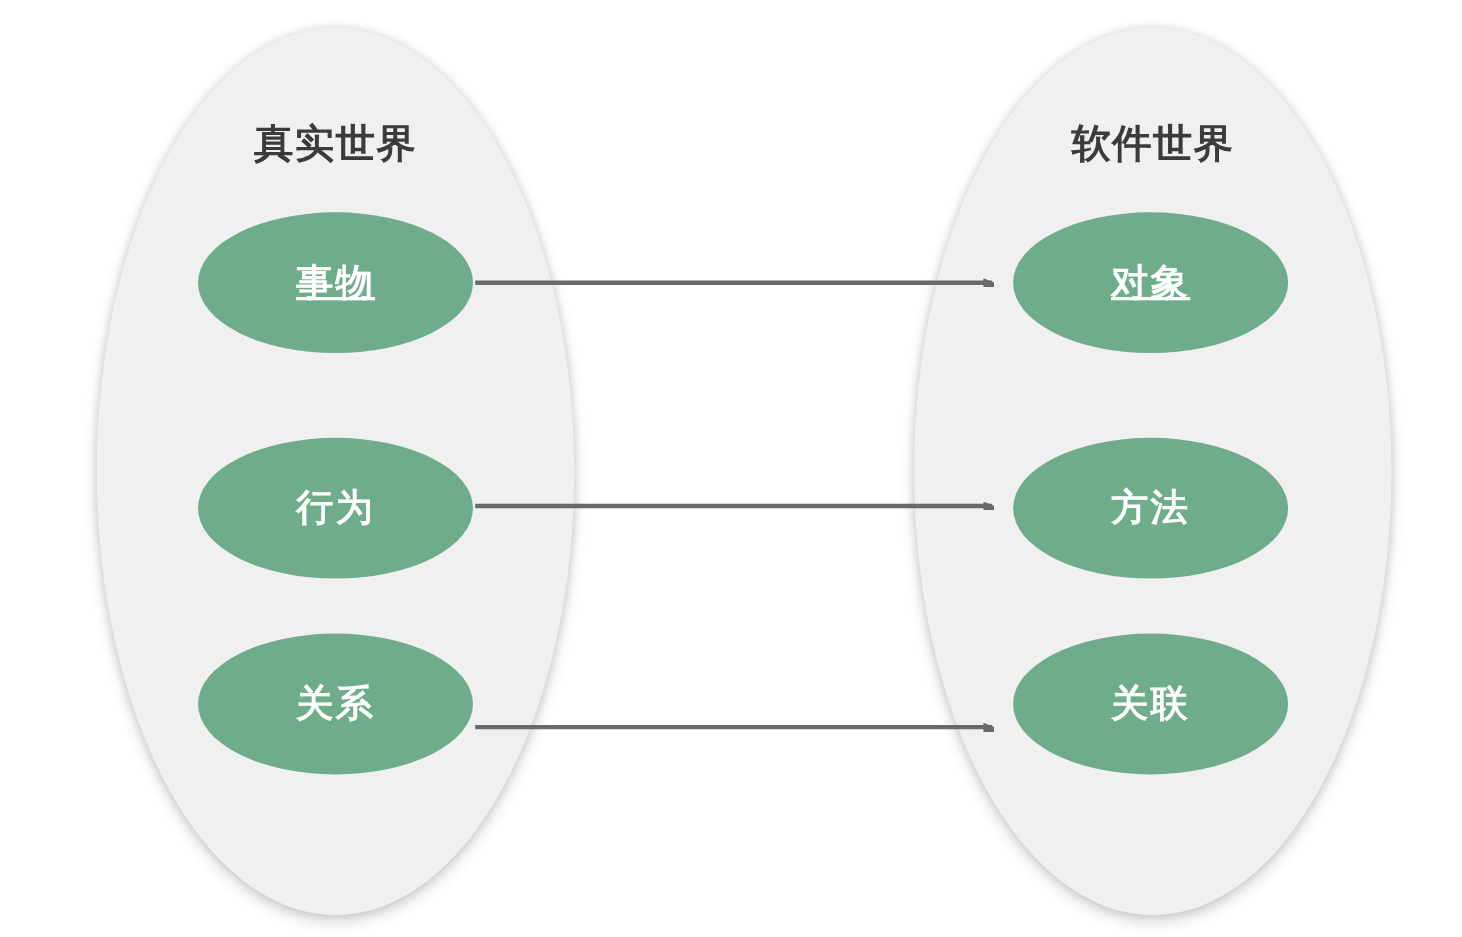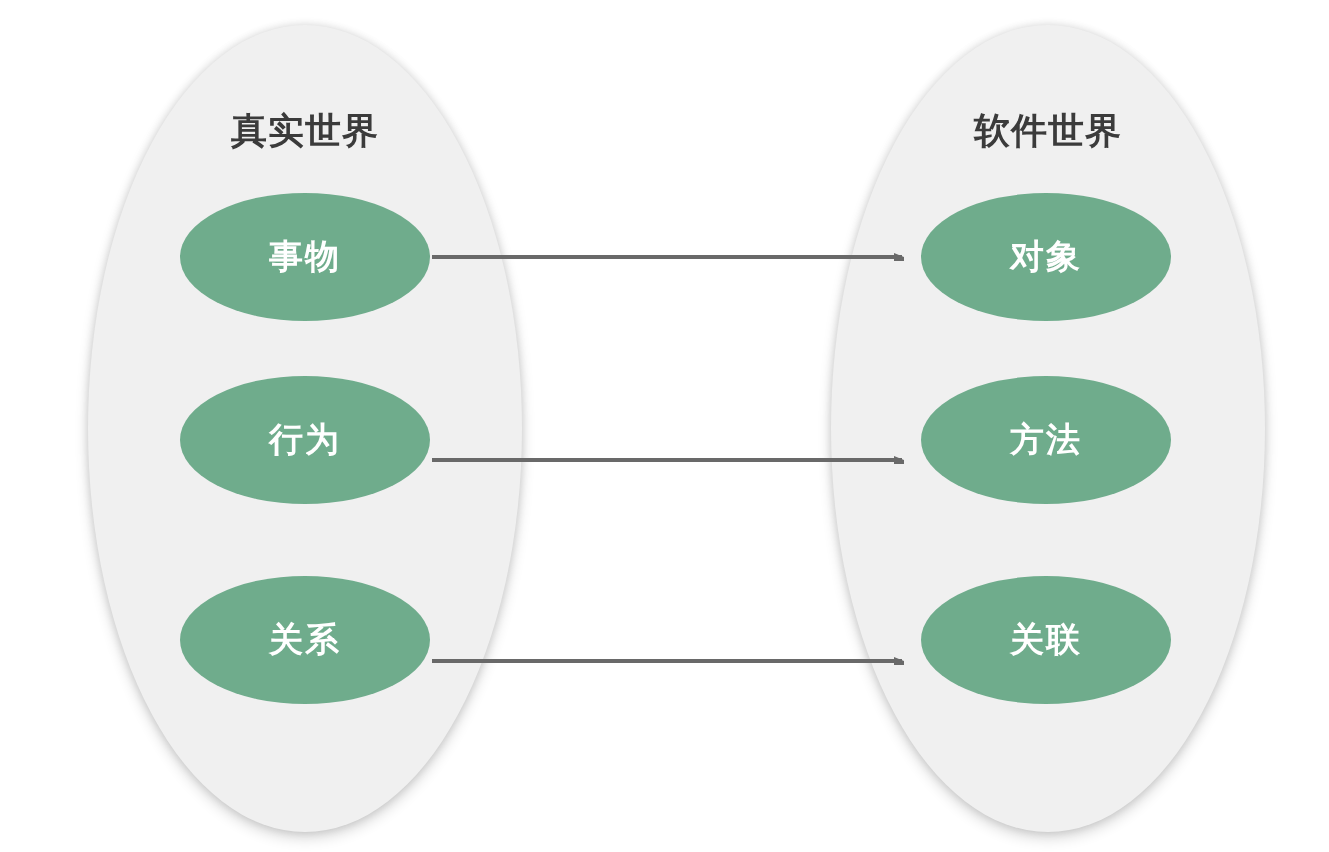--- a/index.html
+++ b/index.html
@@ -54,22 +54,22 @@
     display:flex;
     align-items:center;
     justify-content:center;
     font-size:34px;
     font-weight:bold;
     color:var(--node-text);
     letter-spacing:2px;
   }
   .col-left .node{left:180px;}
   .col-right .node{left:921px;}
-  .row-0{top:193px;}
-  .row-1{top:376px;}
+  .row-0{top:193px;text-decoration:underline;}
+  .row-1{top:398px;}
   .row-2{top:576px;}
   .arrows{
     position:absolute;
     top:0;left:0;
     width:1329px;
     height:852px;
     pointer-events:none;
   }
   .arrows line{
     stroke:var(--arrow-gray);

